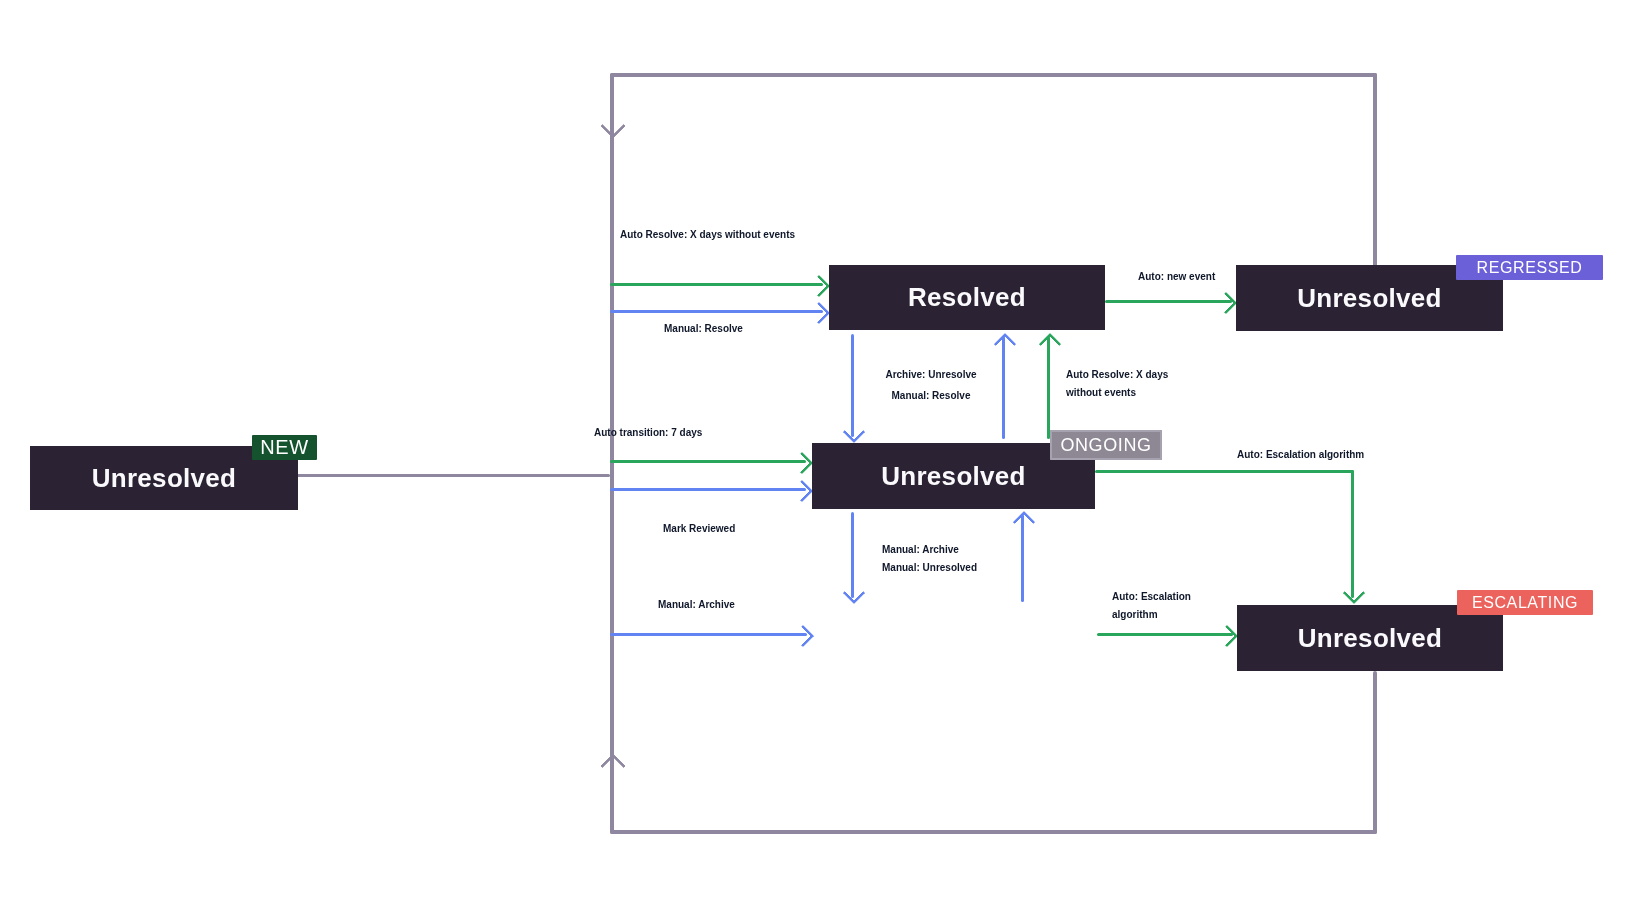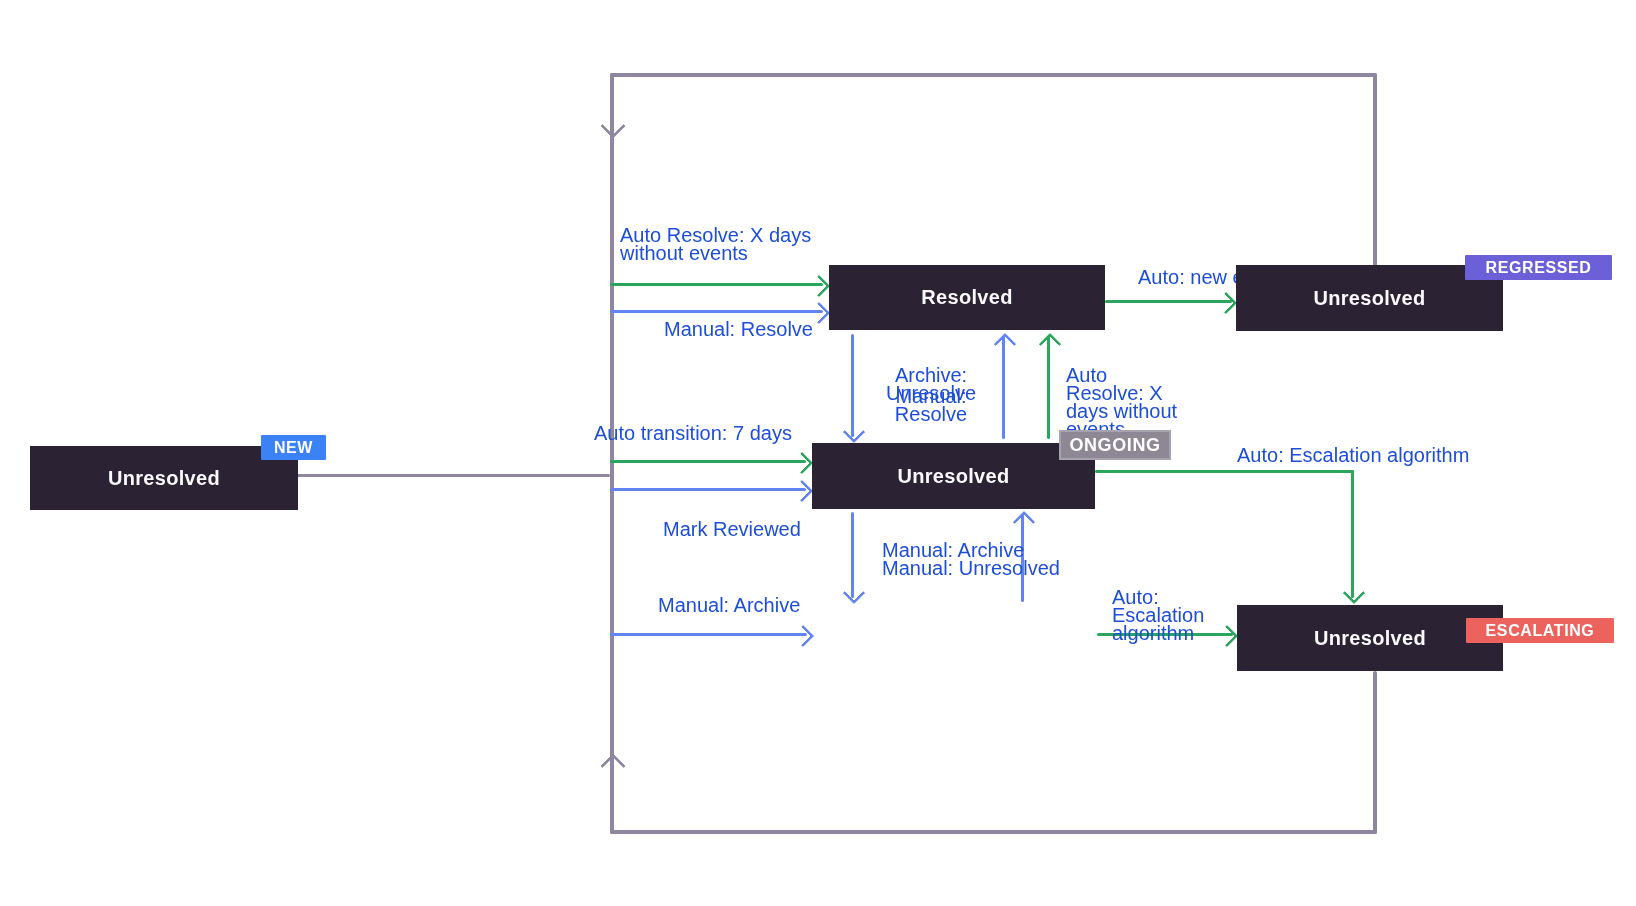--- a/index.html
+++ b/index.html
@@ -4,34 +4,34 @@
 <style>
   html,body{margin:0;padding:0;background:#ffffff;}
   #stage{
     position:relative;width:1636px;height:906px;background:#ffffff;overflow:hidden;
     font-family:"Liberation Sans","DejaVu Sans",sans-serif;
   }
   
   .node{
     position:absolute;background:#2B2233;color:#FAF9FC;
     display:flex;align-items:center;justify-content:center;
-    font-size:20px;font-weight:600;letter-spacing:.3px;z-index:3;
+    font-size:26px;font-weight:600;letter-spacing:.3px;z-index:3;
   }
   
   .badge{
     position:absolute;color:#ffffff;display:flex;align-items:center;justify-content:center;
-    font-weight:700;letter-spacing:.6px;z-index:4;border-radius:1px;margin-left:9px;
+    font-weight:400;letter-spacing:.6px;z-index:4;border-radius:1px;
   }
-  .badge-new{background:#3b82f6;font-size:16px;}
+  .badge-new{background:#14532d;font-size:20px;}
   .badge-ongoing{background:#8D8894;font-size:18px;box-shadow:0 0 0 2px #a7a2af inset;}
   .badge-regressed{background:#6C60D9;font-size:16px;}
   .badge-escalating{background:#EC625D;font-size:16px;}
   
   .lbl{
-    position:absolute;color:#1d4ed8;font-size:20px;font-weight:400;line-height:18px;z-index:2;
+    position:absolute;color:#0f172a;font-size:10px;font-weight:700;line-height:18px;z-index:2;
   }
   
   .line{position:absolute;border-radius:2px;z-index:1;}
   .c-green{background:#2AA65C;}
   .c-blue{background:#6284F3;}
   .c-purple{background:#8F87A0;}
   
   .chev{
     position:absolute;width:13px;height:13px;z-index:2;
     border-style:solid;border-width:0 3px 3px 0;background:transparent;border-radius:1px;
@@ -130,15 +130,15 @@
 
 
   <div class="node" style="left:1236px;top:265px;width:267px;height:66px;">
     <span>Unresolved</span>
   </div>
   <div class="badge badge-regressed" style="left:1456px;top:255px;width:147px;height:25px;">REGRESSED</div>
 
   <div class="node" style="left:1237px;top:605px;width:266px;height:66px;">
     <span>Unresolved</span>
   </div>
-  <div class="badge badge-escalating" style="left:1457px;top:618px;width:148px;height:25px;">ESCALATING</div>
+  <div class="badge badge-escalating" style="left:1457px;top:590px;width:136px;height:25px;">ESCALATING</div>
 
 </div>
 
 </body></html>

